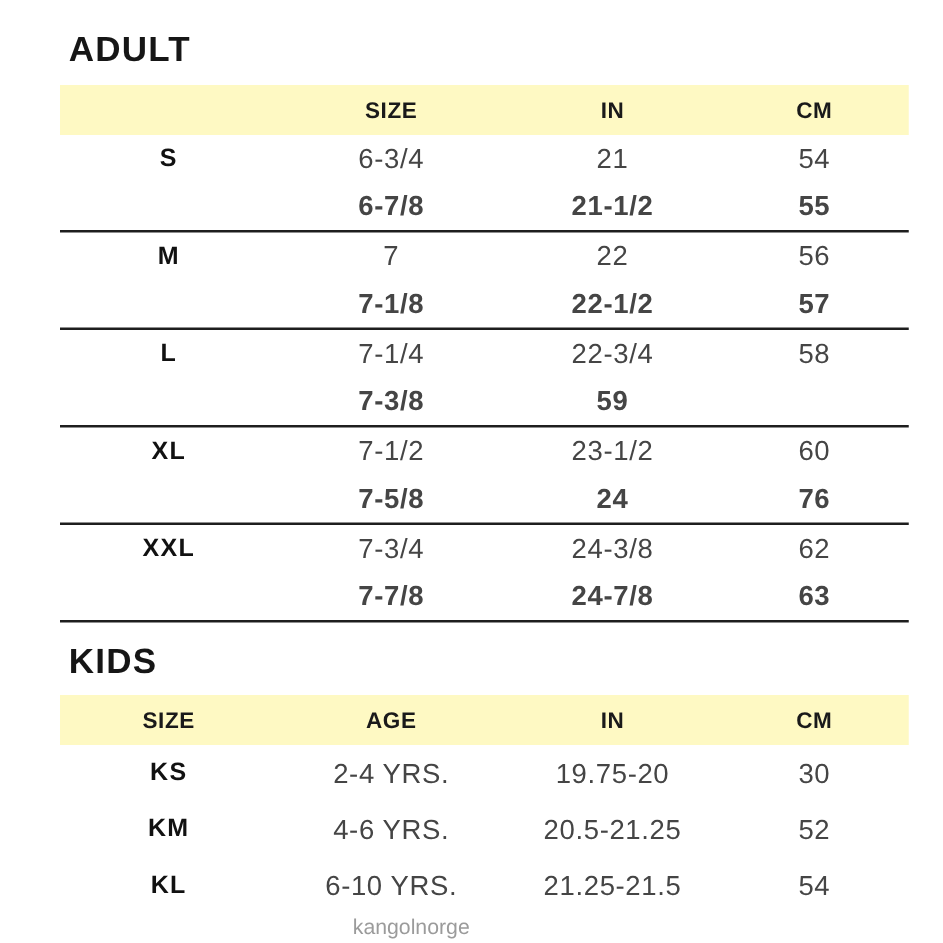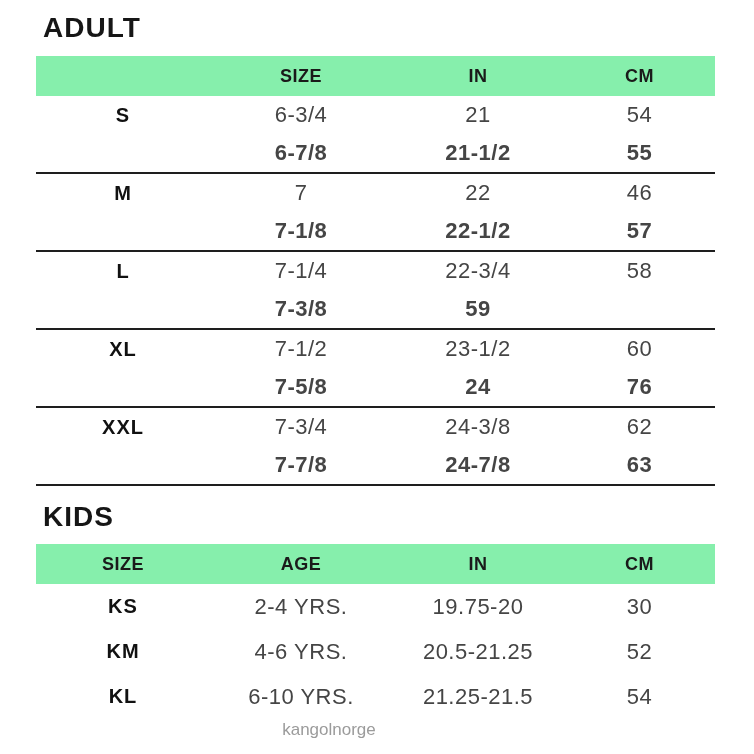--- a/index.html
+++ b/index.html
@@ -5,40 +5,40 @@
   html, body {
     margin: 0;
     padding: 0;
     background: #ffffff;
     width: 754px;
     height: 754px;
     overflow: hidden;
     font-family: "Liberation Sans", sans-serif;
   }
   .wrap {
-    margin-left: 36px;
+    margin-left: 48px;
     width: 679px;
-    padding-top: 14px;
+    padding-top: 26px;
   }
   .section-title {
     margin: 0 0 0 7px;
     font-size: 28px;
     line-height: 28px;
     font-weight: bold;
     letter-spacing: 1px;
     color: #161616;
   }
   .grid {
     display: grid;
     grid-template-columns: 174px 182px 172px 151px;
   }
   .thead {
     height: 40px;
     align-items: center;
-    background: #86efac;
+    background: #fef9c3;
     font-weight: bold;
     font-size: 18px;
     letter-spacing: 0.5px;
     color: #1a1a1a;
   }
   .thead-adult { margin-top: 14px; }
   .thead-kids  { margin-top: 13px; }
   .cell { text-align: center; }
   .row {
     height: 38px;
@@ -89,21 +89,21 @@
     <span class="cell lbl"></span>
     <span class="cell">6-7/8</span>
     <span class="cell">21-1/2</span>
     <span class="cell">55</span>
   </div>
 
   <div class="grid row">
     <span class="cell lbl">M</span>
     <span class="cell">7</span>
     <span class="cell">22</span>
-    <span class="cell">46</span>
+    <span class="cell">56</span>
   </div>
   <div class="grid row pair-last">
     <span class="cell lbl"></span>
     <span class="cell">7-1/8</span>
     <span class="cell">22-1/2</span>
     <span class="cell">57</span>
   </div>
 
   <div class="grid row">
     <span class="cell lbl">L</span>

